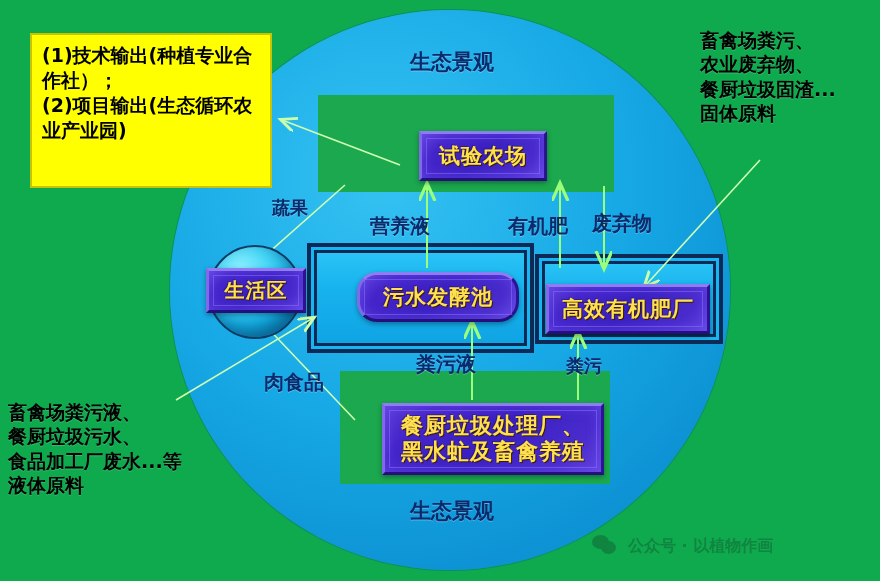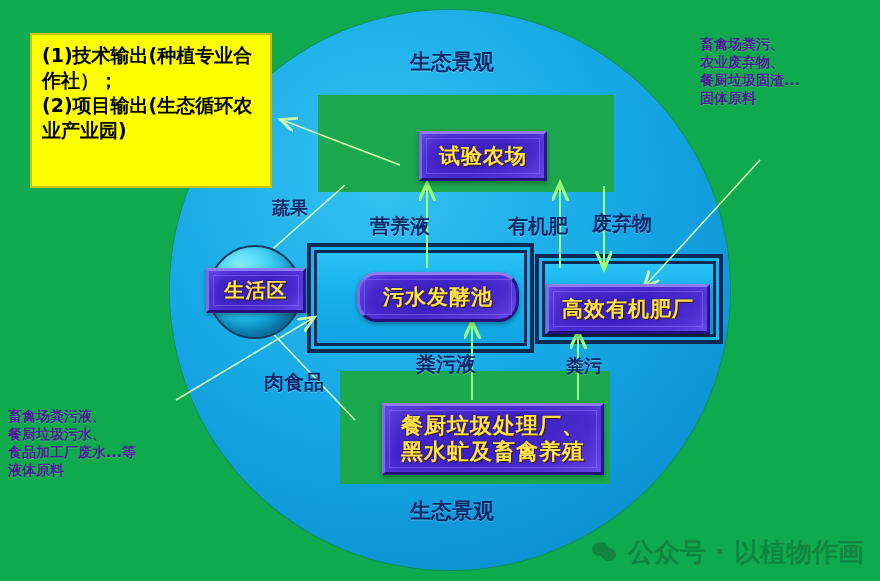--- a/index.html
+++ b/index.html
@@ -88,27 +88,26 @@
   #lbl-yingyang{left:370px;top:213px;}
   #lbl-youji{left:508px;top:213px;}
   #lbl-feiqi{left:592px;top:210px;}
   #lbl-rou{left:264px;top:357px;margin-top:12px;}
   #lbl-fenwuye{left:416px;top:351px;}
   #lbl-fenwu{left:558px;top:354px;margin-left:8px;}
 
   
   .outer-text{
     position:absolute;
-    color:#4c1d95;
-    font-weight:bold;
-    font-size:14px;
+    color:#000000;
+    font-weight:bold;
+    font-size:19px;
     line-height:1.28;
     white-space:pre-line;
     text-shadow:0 1px 0 rgba(255,255,255,.18);
-    margin-top:8px;
   }
   #txt-solid{left:700px;top:28px;width:180px;}
   #txt-liquid{left:8px;top:400px;width:200px;}
 
   
   #callout{
     position:absolute;left:30px;top:33px;width:242px;height:155px;
     background:#ffff00;
     border:2px solid #c9c400;
     color:#000;
@@ -117,21 +116,21 @@
     line-height:1.32;
     padding:8px 10px;
     box-sizing:border-box;
     white-space:pre-line;
   }
 
   
   #watermark{
     position:absolute;left:592px;top:535px;
     display:flex;align-items:center;gap:10px;
-    color:#11823f;font-size:26px;font-weight:bold;
+    color:#11823f;font-size:16px;font-weight:bold;
     opacity:.92;
   }
   #wechat-icon{width:26px;height:22px;position:relative;}
   #wechat-icon .b1{position:absolute;left:0;top:0;width:17px;height:14px;border-radius:50%;background:#11823f;}
   #wechat-icon .b2{position:absolute;left:9px;top:6px;width:15px;height:13px;border-radius:50%;background:#11823f;}
 
   svg#arrows{position:absolute;left:0;top:0;width:880px;height:581px;pointer-events:none;}
 </style>
 </head>
 <body>

